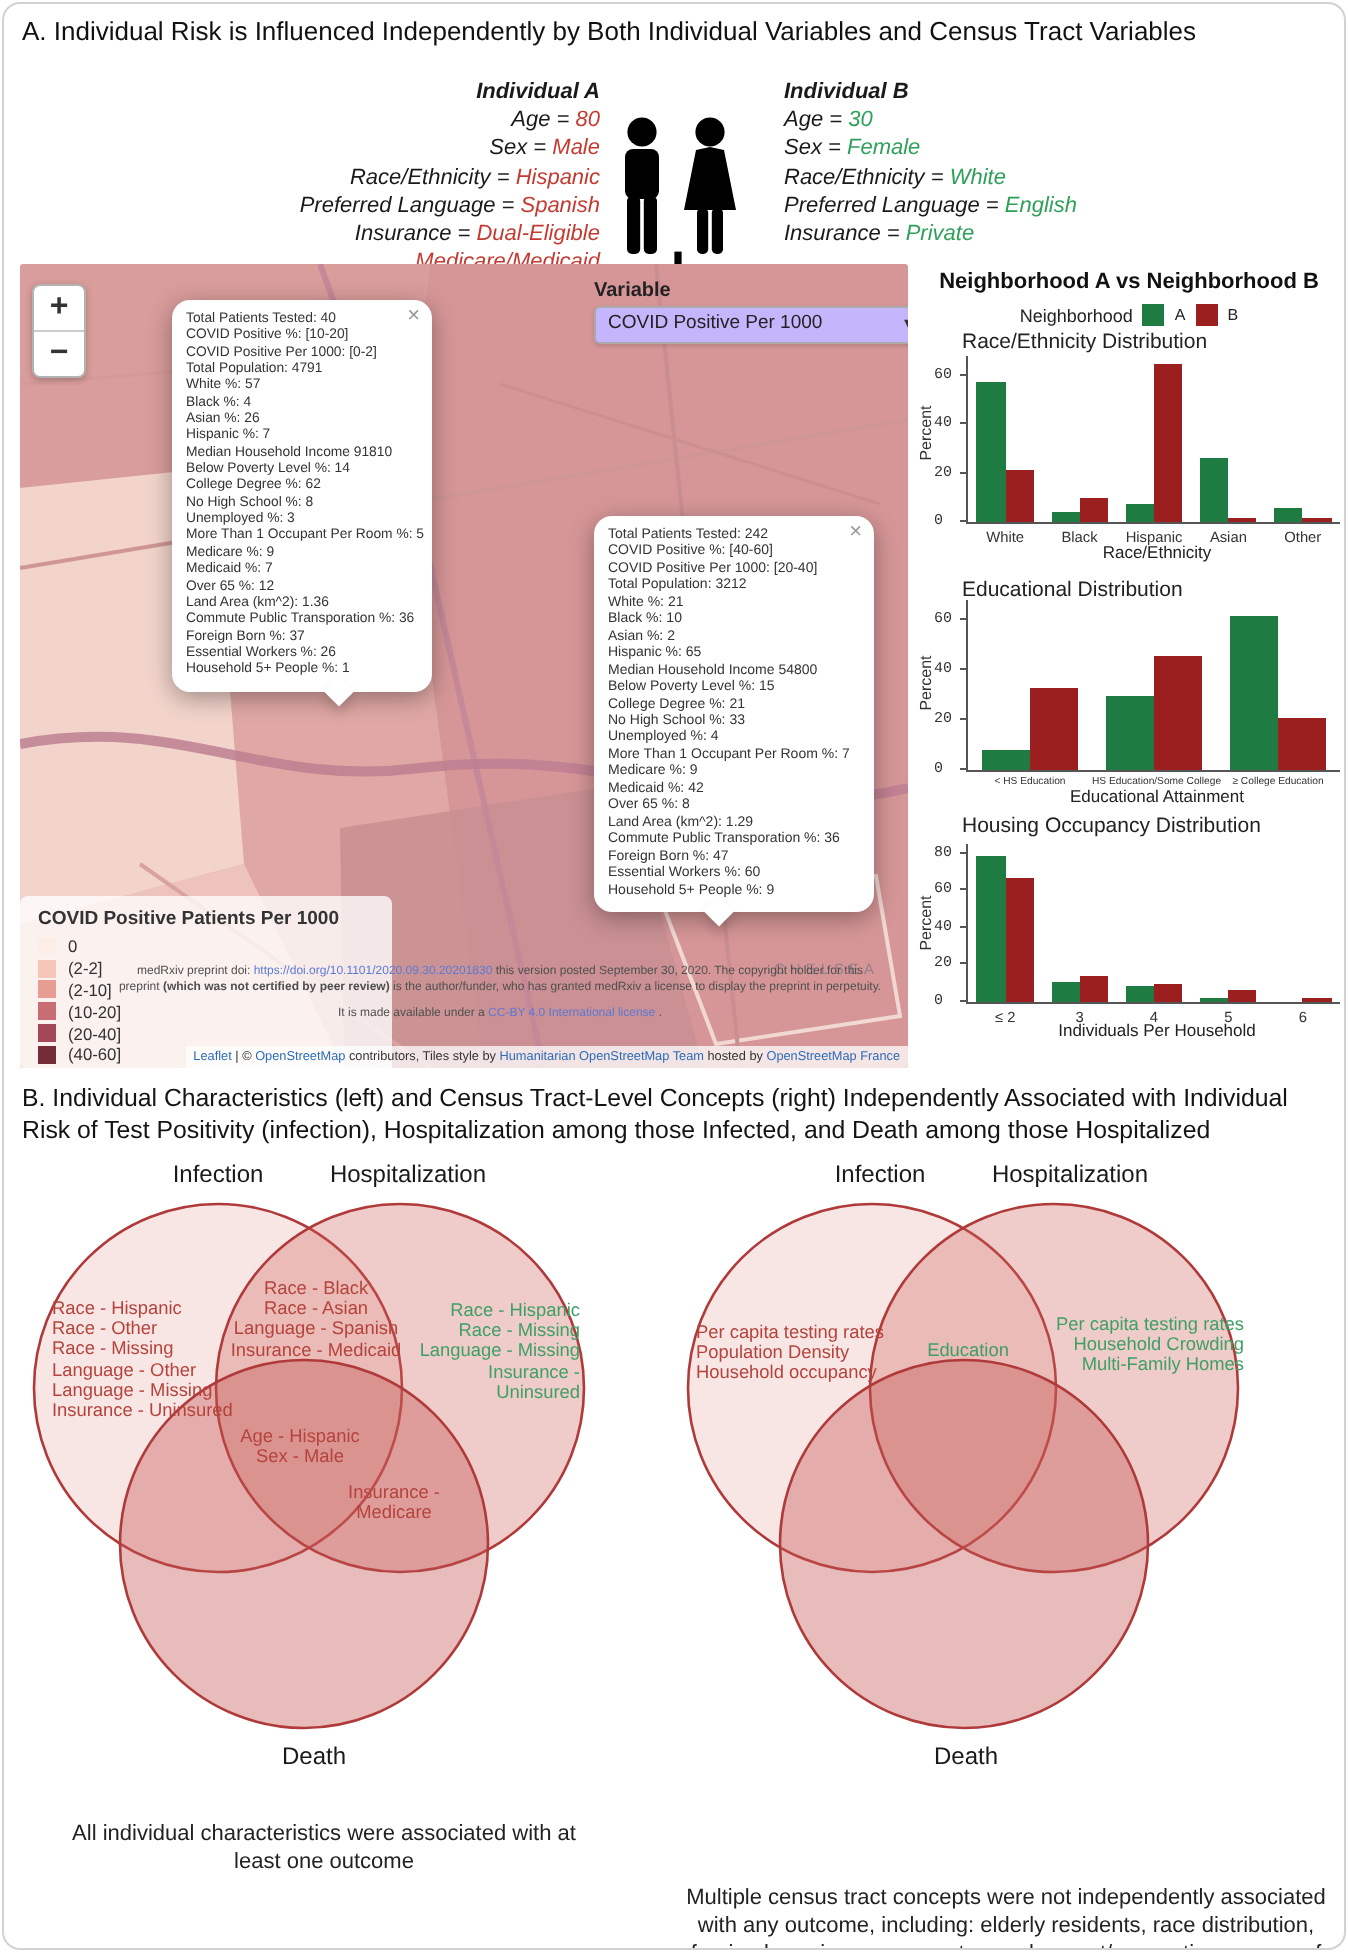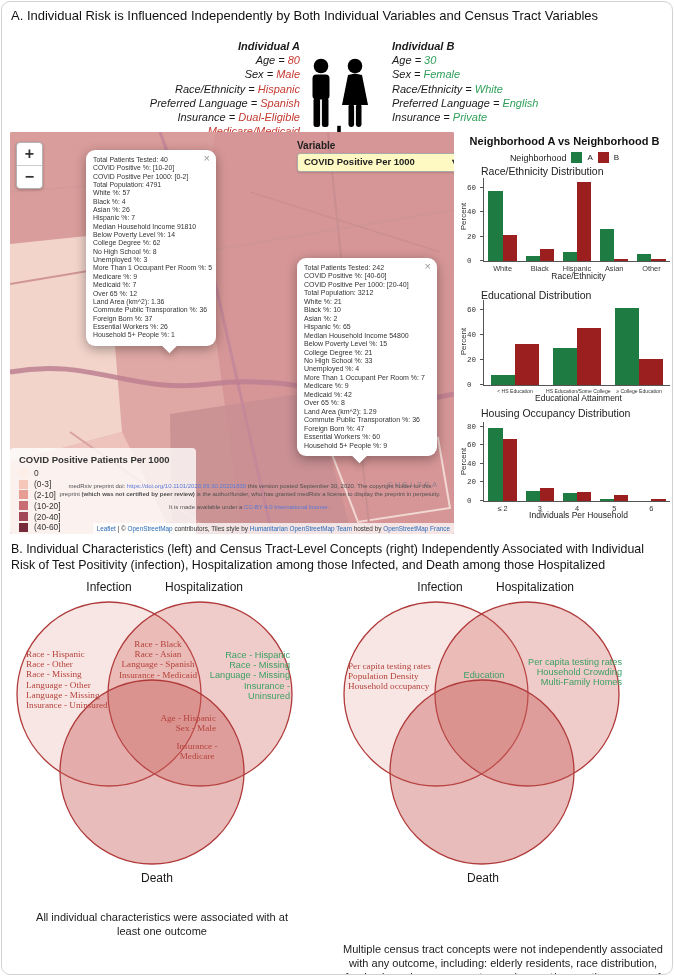--- a/index.html
+++ b/index.html
@@ -15,21 +15,21 @@
   .v.red{color:#c43a31;}
   .v.green{color:#2fa05a;}
   
   .map{left:8px;top:130px;width:444px;height:402px;background:#e0a8a4;overflow:hidden;cursor:grab;border-radius:2px;}
   .map svg.bg{position:absolute;left:0;top:0;}
   .maplabel{position:absolute;color:#93808d;letter-spacing:2.5px;font-size:8px;z-index:5;}
   .zoomctl{left:6px;top:10px;width:25px;background:#fff;border:1px solid #b3b3b3;border-radius:4px;z-index:20;box-shadow:0 1px 3px rgba(0,0,0,.25);}
   .zoombtn{width:25px;height:22px;line-height:22px;text-align:center;font-size:16px;font-weight:bold;color:#333;cursor:pointer;}
   .zoombtn:first-child{border-bottom:1px solid #ccc;}
   .varlabel{left:287px;top:8px;font-size:10px;font-weight:bold;color:#222;z-index:20;}
-  .varselect{left:287px;top:21px;width:152px;height:17px;background:#fef9c3;border:1px solid #aaa;border-radius:3px;font-size:9.5px;color:#222;line-height:16px;padding:0 6px;z-index:20;cursor:pointer;box-shadow:0 1px 2px rgba(0,0,0,.15);font-weight:bold;}
+  .varselect{left:287px;top:21px;width:152px;height:17px;background:#c4b5fd;border:1px solid #aaa;border-radius:3px;font-size:9.5px;color:#222;line-height:16px;padding:0 6px;z-index:20;cursor:pointer;box-shadow:0 1px 2px rgba(0,0,0,.15);}
   .varselect .caret{position:absolute;right:6px;top:0;font-size:8px;color:#333;}
   .popup{background:#fff;border-radius:9px;box-shadow:0 3px 12px rgba(0,0,0,.35);z-index:30;padding:6px 7px;color:#333;}
   .popup .lines div{white-space:nowrap;}
   .popup1{left:76px;top:18px;width:116px;font-size:6.9px;line-height:8.35px;}
   .popup2{left:287px;top:126px;width:126px;font-size:7px;line-height:8.45px;}
   .popup .close{position:absolute;top:3px;right:6px;font-size:11px;color:#999;cursor:pointer;line-height:10px;}
   .tail{position:absolute;bottom:-5px;width:11px;height:11px;background:#fff;transform:rotate(45deg);box-shadow:3px 3px 6px rgba(0,0,0,.15);}
   .popup1 .tail{left:78px;}
   .popup2 .tail{left:57px;}
   .maplegend{left:0;top:316px;width:168px;background:rgba(255,255,255,.78);border-radius:4px;padding:6px 9px;z-index:32;}
@@ -55,21 +55,21 @@
   .c2 .xtick{font-size:5.1px;}
   .ylab{font-size:8px;color:#333;transform:rotate(-90deg);transform-origin:center;width:40px;text-align:center;}
   .xlab{width:100%;text-align:center;font-size:8.5px;color:#222;}
   .xlab1{left:14px;top:139px;}
   .xlab2{left:14px;top:261px;}
   .xlab3{left:14px;top:378px;}
   
   .b-title{left:9px;top:540px;width:656px;font-size:12.4px;line-height:15.6px;color:#141414;}
   .venn-label{text-align:center;font-size:12px;color:#1a1a1a;}
   .vregion{font-size:9.2px;line-height:10.2px;z-index:8;}
-  .vregion.red{color:#b5433c;font-family:Liberation Serif, serif;}
+  .vregion.red{color:#b5433c;}
   .vregion.green{color:#3ea064;}
   .caption{font-size:11px;line-height:14px;color:#222;text-align:center;}
 </style>
 </head>
 <body>
 
 <div class="frame">
 
   <div class="abs a-title">A. Individual Risk is Influenced Independently by Both Individual Variables and Census Tract Variables</div>
 
@@ -207,21 +207,21 @@
 
     <div class="abs maplegend">
       <div class="lg-title">COVID Positive Patients Per 1000</div>
       <div>
           <div class="lg-row">
             <span class="lg-sw" style="background: rgb(253, 238, 232);"></span>
             <span>0</span>
           </div>
           <div class="lg-row">
             <span class="lg-sw" style="background: rgb(246, 199, 184);"></span>
-            <span>(0-3]</span>
+            <span>(2-2]</span>
           </div>
           <div class="lg-row">
             <span class="lg-sw" style="background: rgb(231, 156, 148);"></span>
             <span>(2-10]</span>
           </div>
           <div class="lg-row">
             <span class="lg-sw" style="background: rgb(201, 109, 116);"></span>
             <span>(10-20]</span>
           </div>
           <div class="lg-row">
@@ -372,21 +372,21 @@
       <div>Race - Asian</div>
       <div>Language - Spanish</div>
       <div>Insurance - Medicaid</div>
     </div>
   <div class="abs vregion green" style="left:198px;top:648px;width:90px;text-align:right;">
       <div>Race - Hispanic</div>
       <div>Race - Missing</div>
       <div>Language - Missing</div>
       <div>Insurance - Uninsured</div>
     </div>
-  <div class="abs vregion red" style="left:114px;top:711px;width:100px;text-align:right;">
+  <div class="abs vregion red" style="left:98px;top:711px;width:100px;text-align:center;">
       <div>Age - Hispanic</div>
       <div>Sex - Male</div>
     </div>
   <div class="abs vregion red" style="left:158px;top:739px;width:74px;text-align:center;">
       <div>Insurance - Medicare</div>
     </div>
 
   <div class="abs vregion red" style="left:346px;top:659px;width:114px;">
       <div>Per capita testing rates</div>
       <div>Population Density</div>

